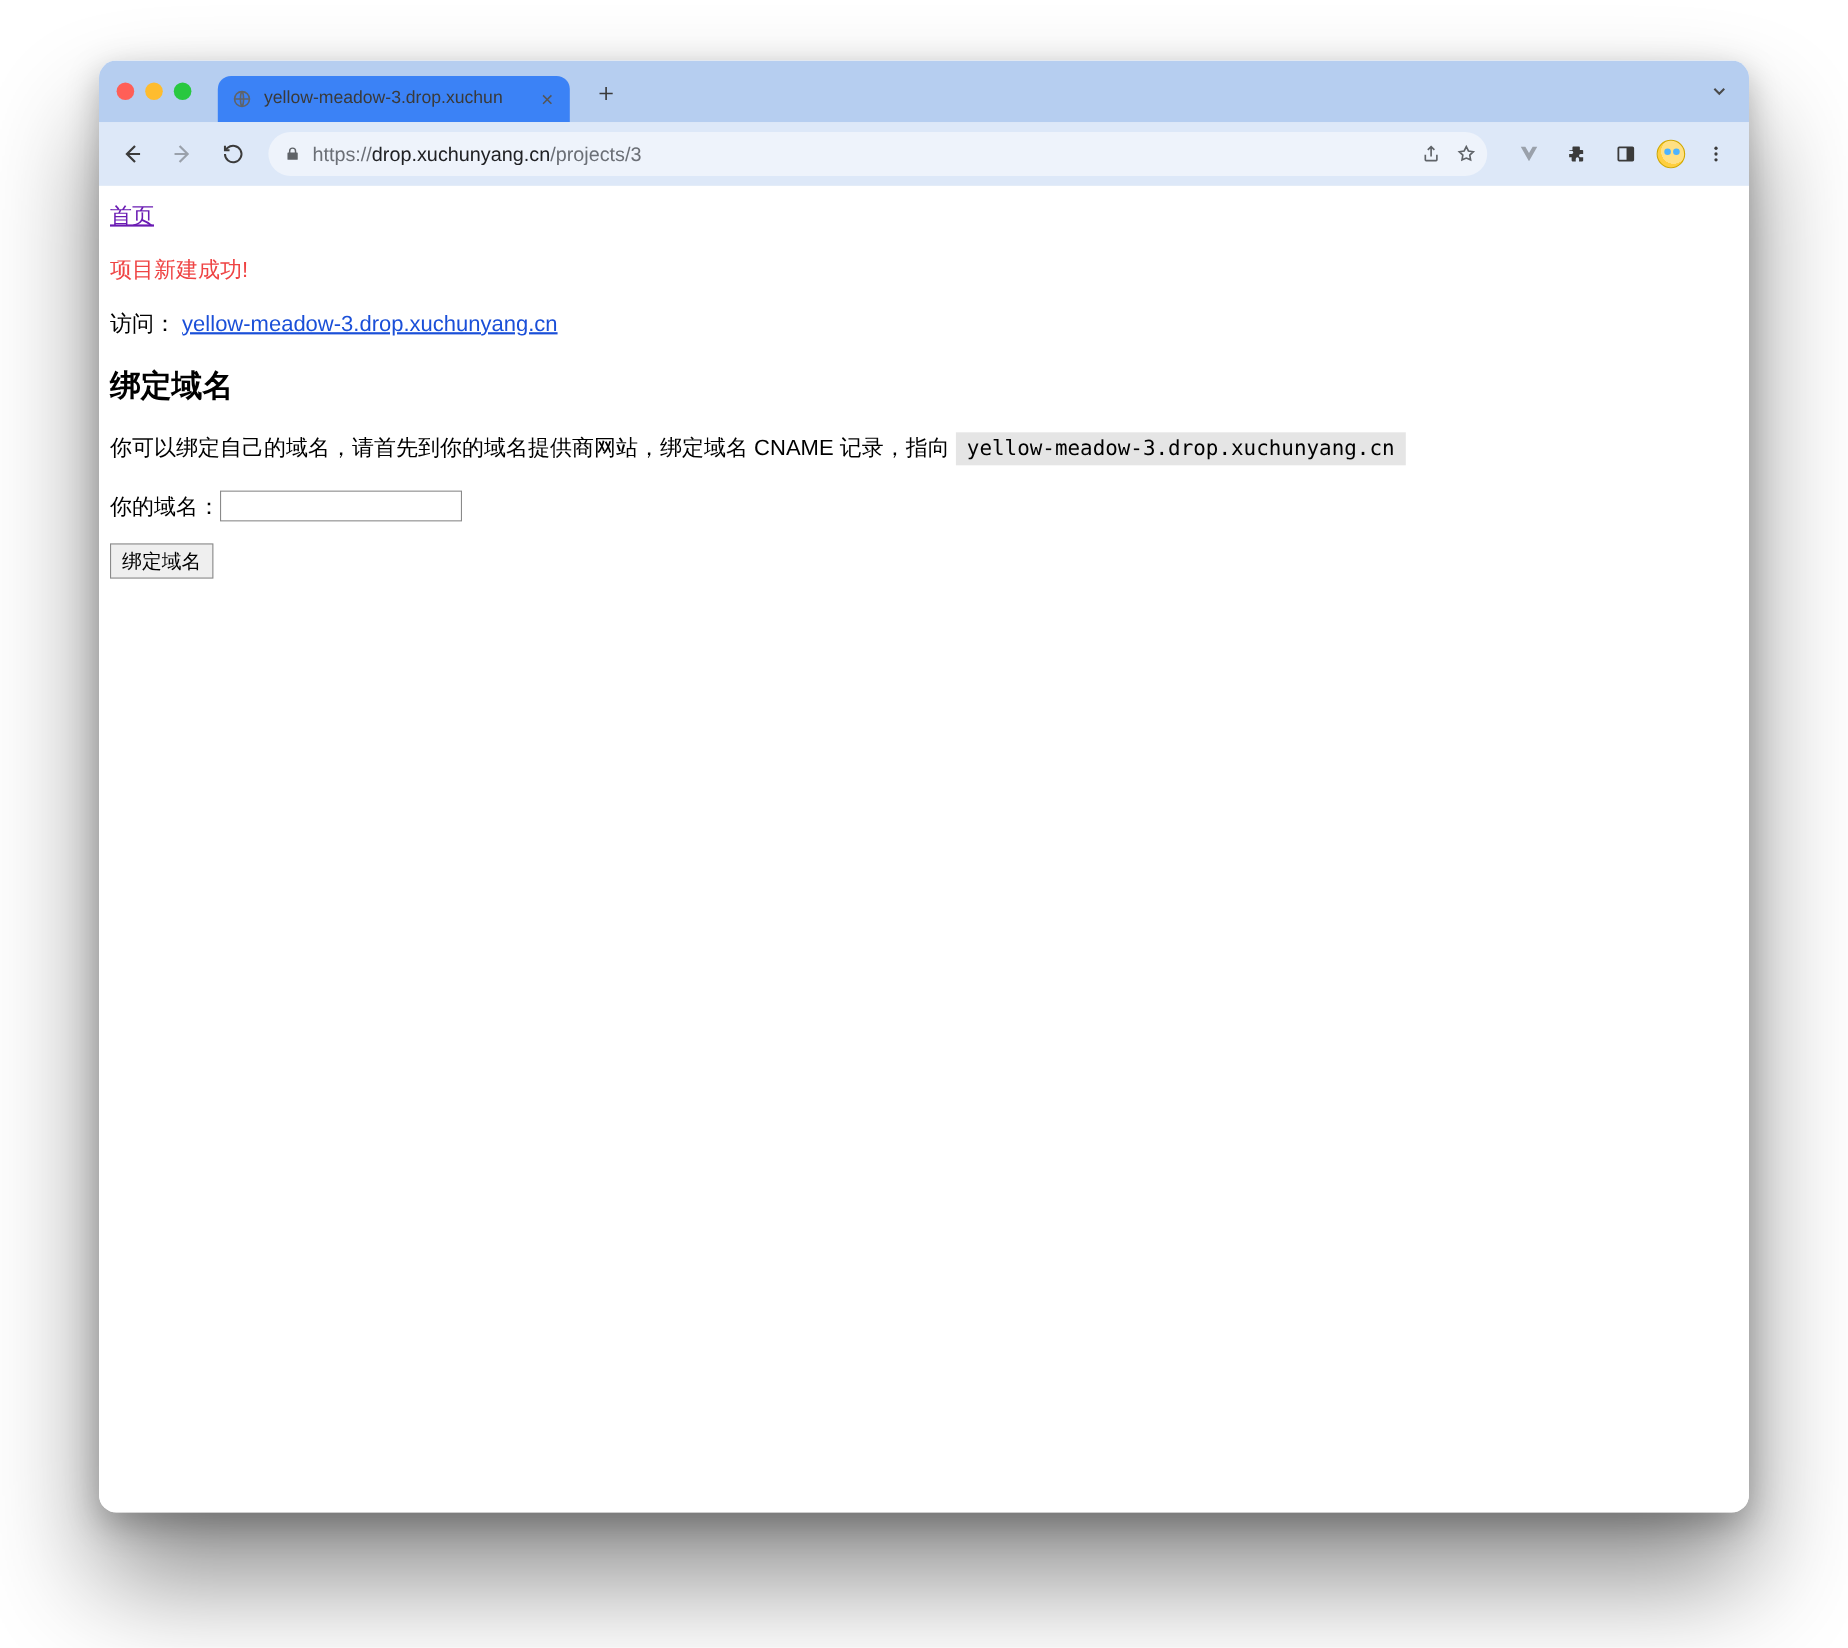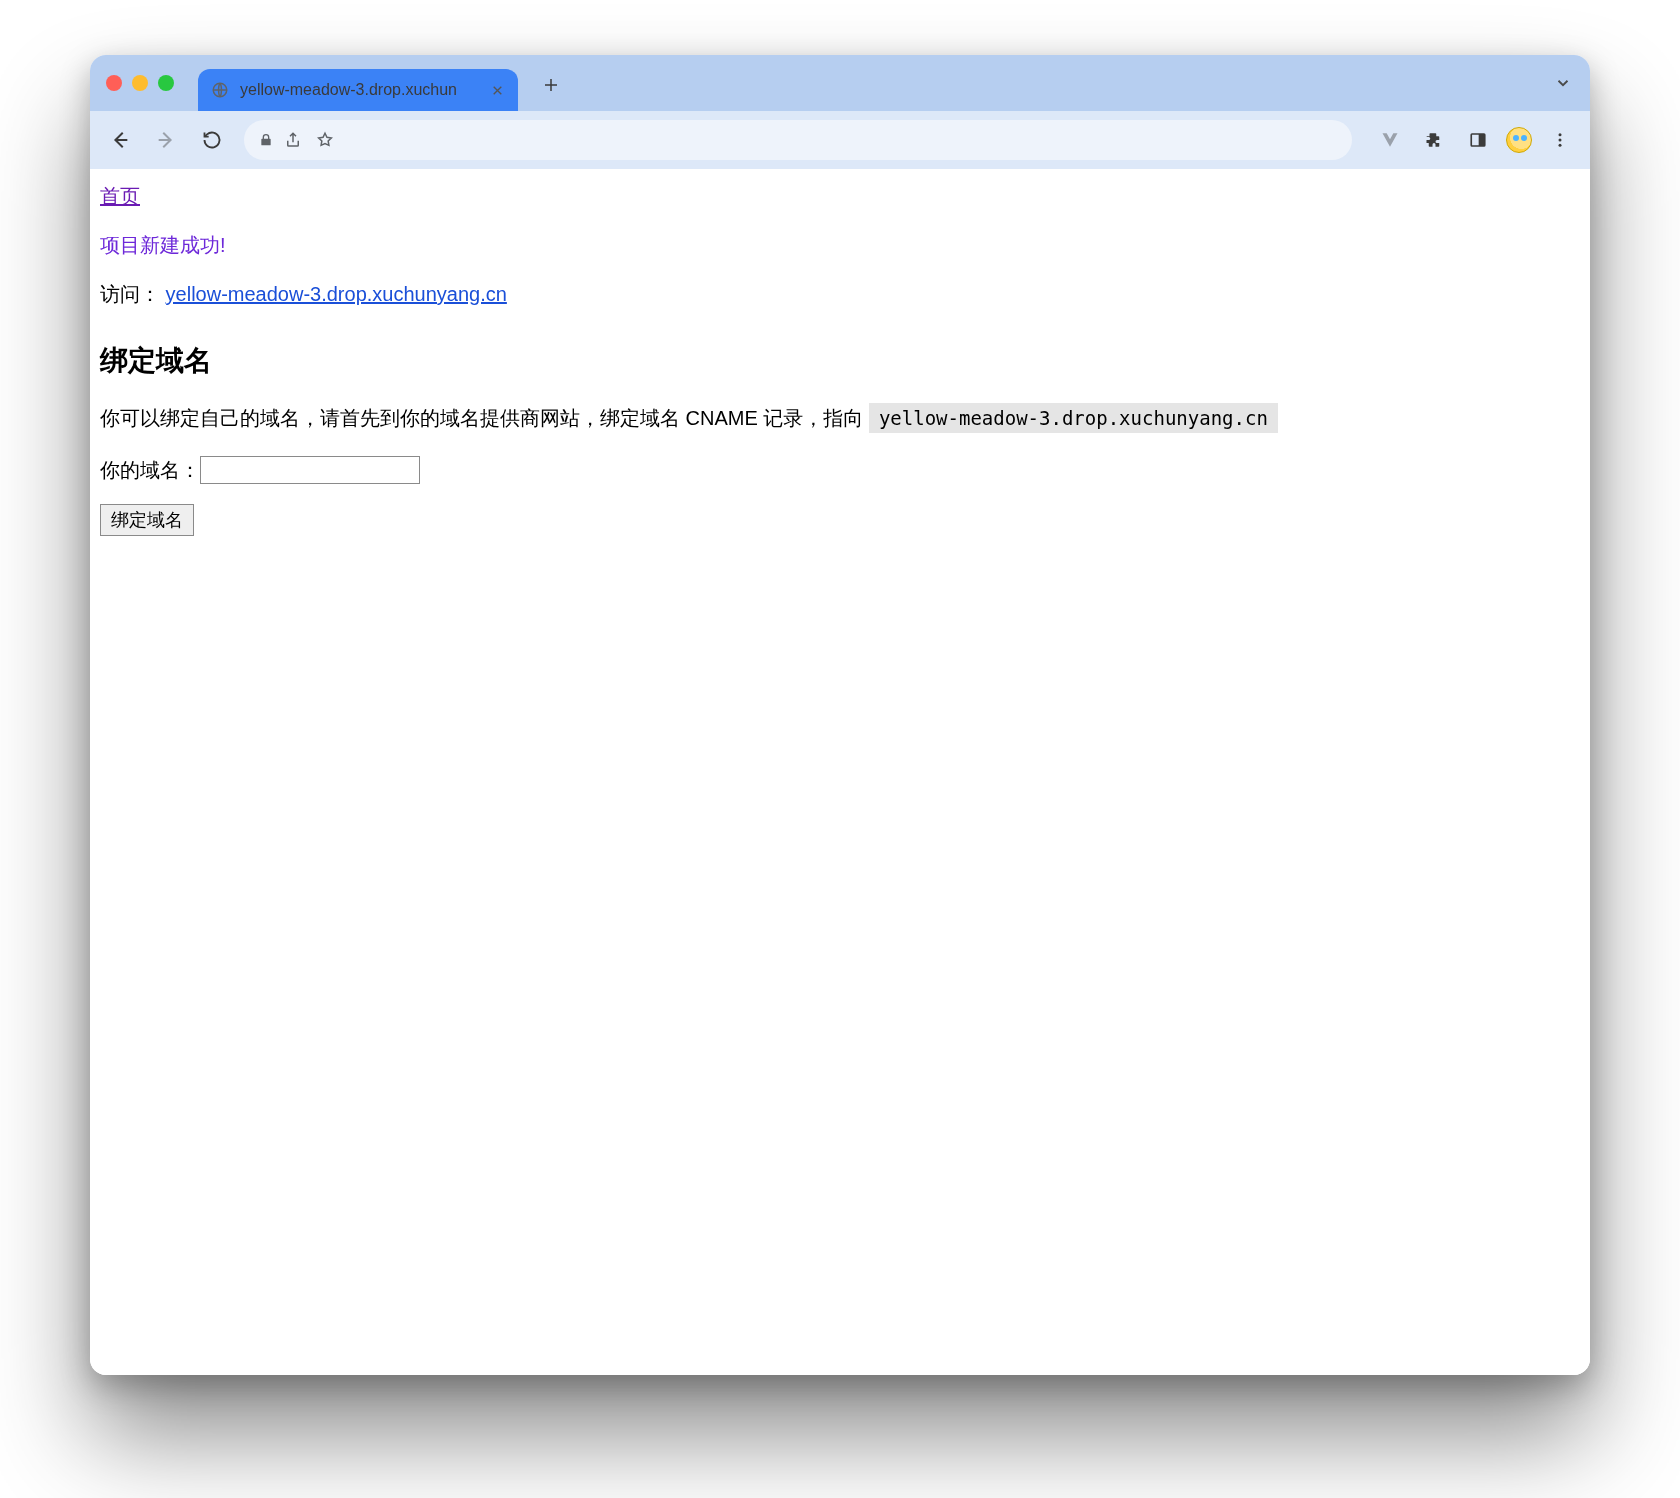--- a/index.html
+++ b/index.html
@@ -114,22 +114,22 @@
   .avatar::after { content:""; position:absolute; left:6px; top:7px; width:6px; height:6px; background:#4cb3ff; border-radius:50%; box-shadow: 8px 0 0 #4cb3ff; }
   
   .page {
     flex: 1;
     background: #fff;
     padding: 14px 10px;
     font-size: 20px;
     color: #000;
   }
   .page a.home { color: #6a1bb3; text-decoration: underline; }
-  .success { color: #6d28d9; margin: 22px 0; }
-  .visit-line { margin: 14px 0 34px; }
+  .success { color: #ef4444; margin: 22px 0; }
+  .visit-line { margin: 14px 0 24px; }
   .visit-line a { color: #1a4fd8; text-decoration: underline; }
   .page h2 { font-size: 28px; font-weight: 700; margin: 24px 0 22px; }
   .instr { margin: 12px 0 22px; line-height: 1.6; }
   .instr code {
     background: #e5e5e5;
     padding: 4px 10px;
     font-family: ui-monospace, SFMono-Regular, Menlo, Consolas, monospace;
     font-size: 19px;
   }
   .form-row { margin: 12px 0 20px; display: flex; align-items: flex-end; gap: 0; }
@@ -201,20 +201,23 @@
           <path d="M3 12a9 9 0 1 0 3-6.7L3 8"></path>
           <path d="M3 3v5h5"></path>
         </svg>
     </div>
 
     <div class="omnibox">
       <span class="lock">
         <svg width="16" height="16" viewBox="0 0 24 24" fill="currentColor">
             <path d="M7 10V8a5 5 0 0 1 10 0v2h1a1 1 0 0 1 1 1v8a1 1 0 0 1-1 1H6a1 1 0 0 1-1-1v-8a1 1 0 0 1 1-1h1zm2 0h6V8a3 3 0 0 0-6 0v2z"></path>
           </svg>
+      </span>
+      <span class="url-text">
+        <span class="url-scheme">https://</span><span class="url-host">drop.xuchunyang.cn</span><span class="url-path">/projects/3</span>
       </span>
       <span class="right">
         <span>
           <svg width="18" height="18" viewBox="0 0 24 24" fill="none" stroke="currentColor" stroke-width="2">
               <path d="M12 3v12M8 7l4-4 4 4"></path>
               <path d="M5 13v6a1 1 0 0 0 1 1h12a1 1 0 0 0 1-1v-6"></path>
             </svg>
         </span>
         <span>
           <svg width="18" height="18" viewBox="0 0 24 24" fill="none" stroke="currentColor" stroke-width="2">

